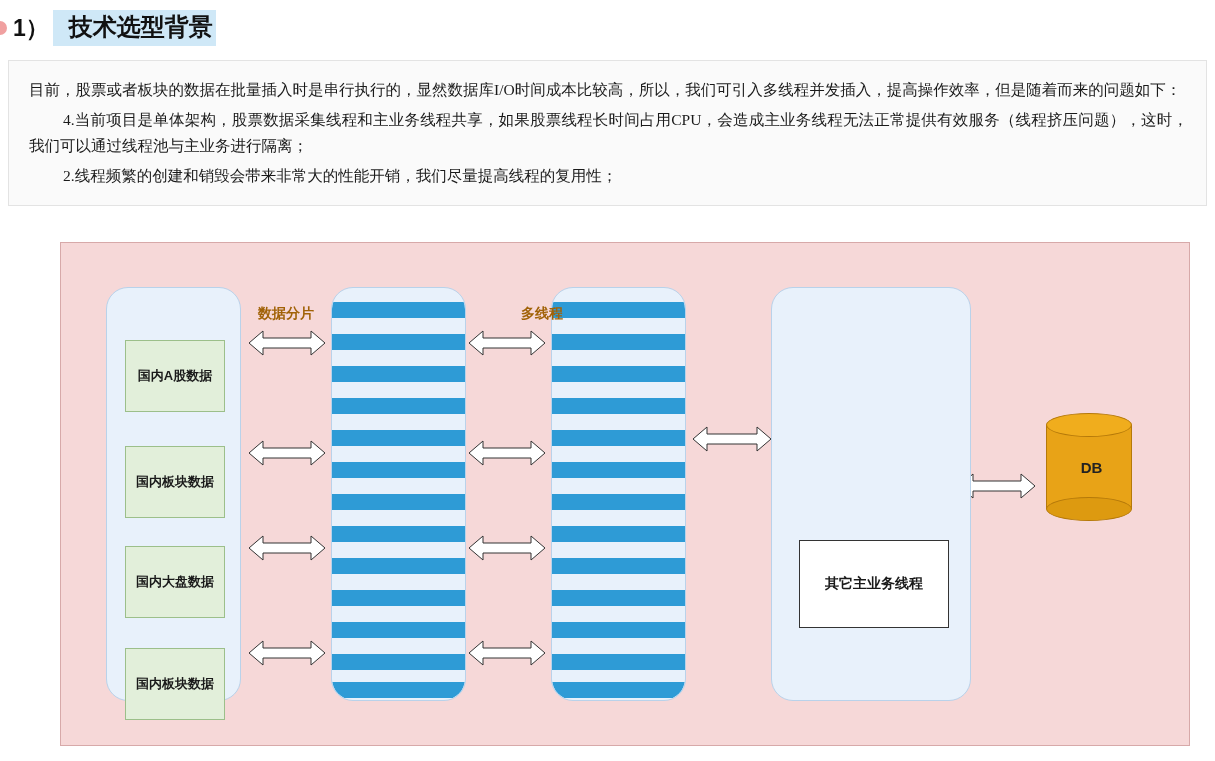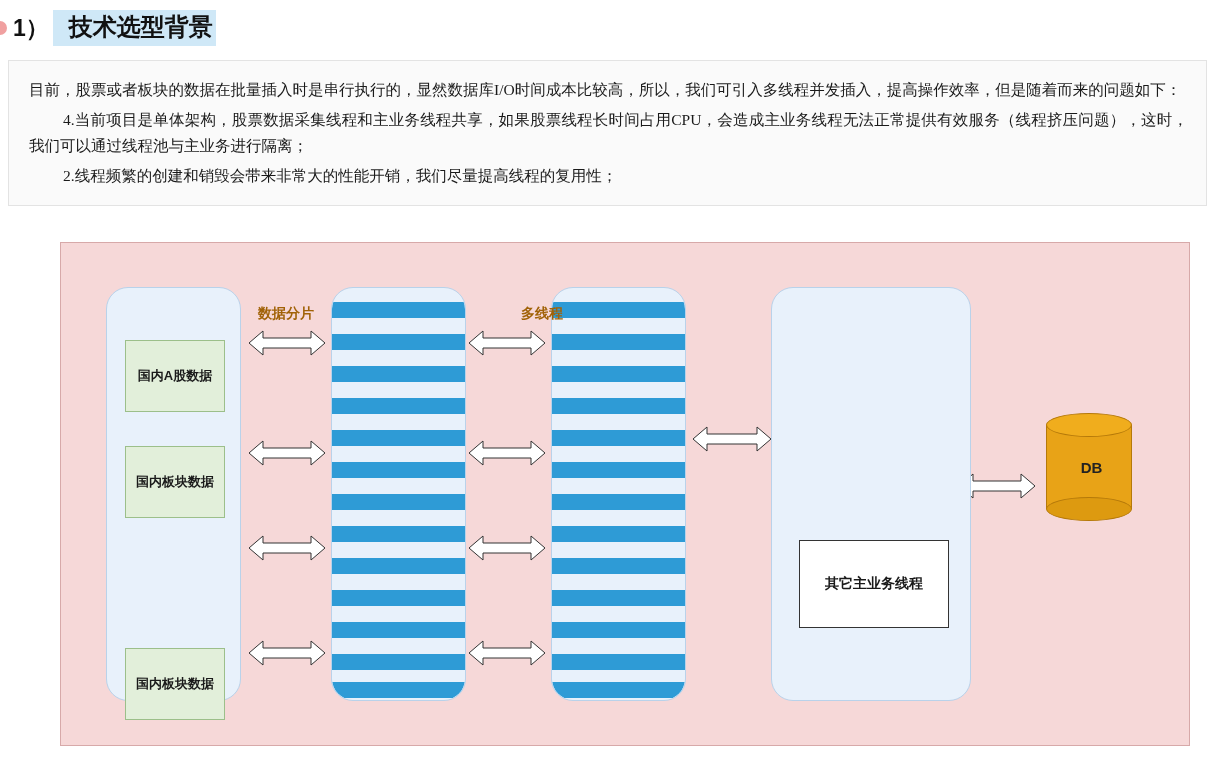--- a/index.html
+++ b/index.html
@@ -295,20 +295,21 @@
 
       <polygon points="632,196 646,184 646,191 696,191 696,184 710,196 696,208 696,201 646,201 646,208"></polygon>
 
       <polygon points="898,243 912,231 912,238 960,238 960,231 974,243 960,255 960,248 912,248 912,255"></polygon>
     </g>
   </svg>
 
   <div class="panel src-panel">
     <div class="src-box" style="top:52px">国内A股数据</div>
     <div class="src-box" style="top:158px">国内板块数据</div>
+    <div class="src-box" style="top:258px">国内大盘数据</div>
     <div class="src-box" style="top:360px">国内板块数据</div>
   </div>
 
   <div class="panel stripe-panel p1">
     <div class="stripes">
       <div class="stripe" style="top:14px"></div>
       <div class="stripe" style="top:46px"></div>
       <div class="stripe" style="top:78px"></div>
       <div class="stripe" style="top:110px"></div>
       <div class="stripe" style="top:142px"></div>

